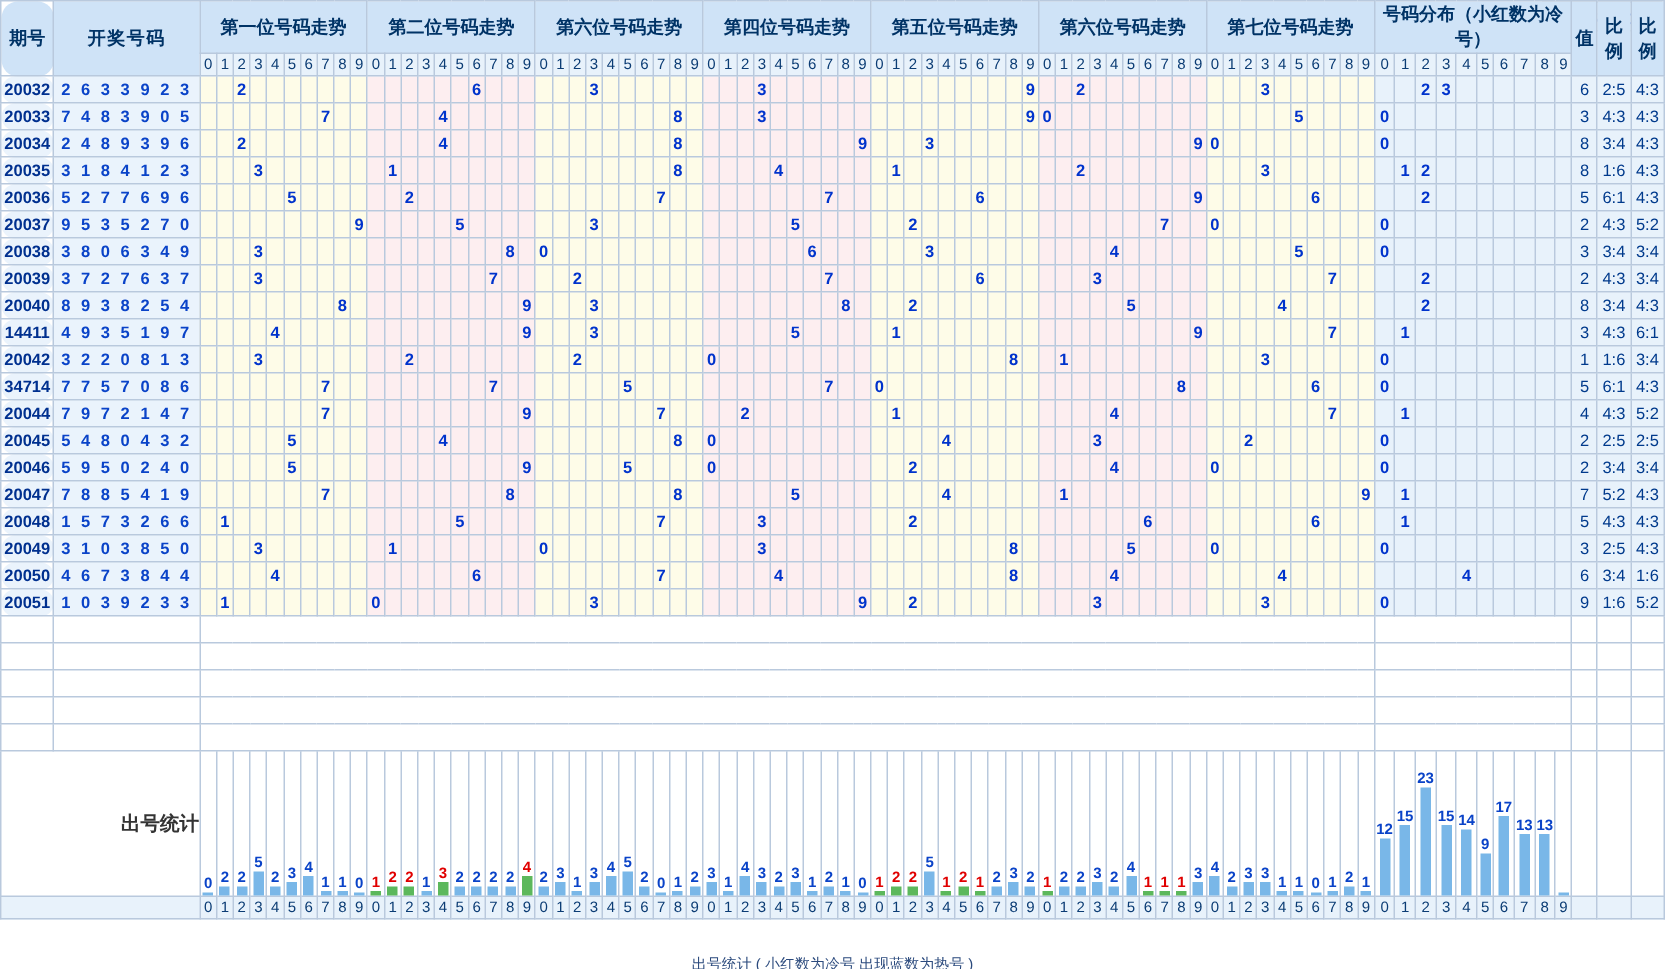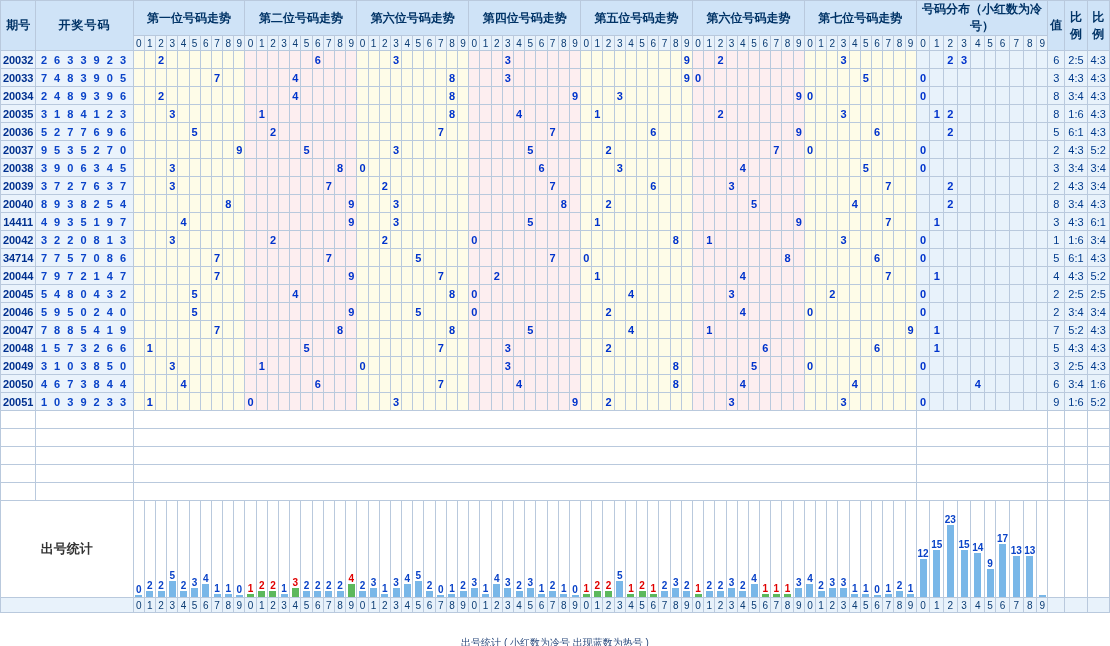--- a/index.html
+++ b/index.html
@@ -7,37 +7,37 @@
   #root{position:relative;width:1110px;height:646px;overflow:hidden;background:#fff;}
   table{border-collapse:collapse;}
   .grid{position:absolute;left:0;top:0;border-spacing:0;}
   td,th{border:1px solid #b9c9dd;padding:0;text-align:center;vertical-align:middle;font-weight:normal;}
   
   .hdr td{background:#cfe3f7;color:#003366;font-weight:bold;font-size:12px;height:22px;}
   .hdr2 td{background:#e8f2fb;color:#0b3c74;font-size:10px;height:14px;}
   .colnum{width:15px;}
   
   .row td{height:17px;font-size:11px;}
-  .c-period{background:#eaf3fc;color:#00308f;font-weight:bold;width:40px;}
+  .c-period{background:#eaf3fc;color:#00308f;font-weight:bold;width:40px;border-radius:11px;}
   .c-balls{background:#eaf3fc;color:#0a43c8;font-weight:bold;letter-spacing:2px;white-space:nowrap;}
   .zone-a{background:#fefce8;}
   .zone-b{background:#fdeef0;}
   .zone-c{background:#fefce8;}
   .zone-d{background:#fdeef0;}
   .zone-e{background:#fefce8;}
   .zone-f{background:#fdeef0;}
   .zone-g{background:#fefce8;}
   .dist{background:#e8f2fb;}
   .sum{background:#e8f2fb;color:#003a8c;width:22px;}
   .ratio{background:#e8f2fb;color:#003a8c;width:30px;}
   .hit{color:#0033cc;font-weight:bold;}
   
   .spacer td{height:17px;background:#ffffff;border:1px solid #b9c9dd;}
   
-  .statlabel{background:#ffffff;color:#333;font-size:13px;font-weight:bold;}
+  .statlabel{background:#ffffff;color:#333;font-size:13px;font-weight:bold;text-align:right;}
   .statcell{background:#ffffff;vertical-align:bottom;height:96px;padding:0;}
   .bar-wrap{display:flex;flex-direction:column;justify-content:flex-end;align-items:center;height:96px;}
   .bar-val{font-size:10px;line-height:10px;color:#0a43c8;font-weight:bold;}
   .bar-val.red{color:#e00000;}
   .bar{width:7px;background:#79b7e8;}
   .bar.green{background:#5cb85c;}
   .axis td{height:14px;background:#e8f2fb;color:#0b3c74;font-size:10px;}
   .footer{position:absolute;left:0;top:636px;width:1110px;text-align:center;font-size:10px;color:#2b4a7d;}
   
   .logo{position:absolute;right:2px;top:1px;background:#ffffff;border:1px solid #cfcfcf;padding:1px 4px 1px 3px;font-weight:bold;font-size:13px;color:#1a4fd6;font-family:"Liberation Sans",sans-serif;}
@@ -670,21 +670,21 @@
           <td class="colnum dist"></td>
           <td class="colnum dist"></td>
           <td class="colnum dist"></td>
           <td class="colnum dist"></td>
           <td class="sum">2</td>
           <td class="ratio">4:3</td>
           <td class="ratio">5:2</td>
         </tr>
         <tr class="row">
           <td class="c-period">20038</td>
-          <td class="c-balls">3 9 0 6 3 4 5</td>
+          <td class="c-balls">3 8 0 6 3 4 9</td>
           <td class="colnum zone-a"></td>
           <td class="colnum zone-a"></td>
           <td class="colnum zone-a"></td>
           <td class="colnum zone-a hit">3</td>
           <td class="colnum zone-a"></td>
           <td class="colnum zone-a"></td>
           <td class="colnum zone-a"></td>
           <td class="colnum zone-a"></td>
           <td class="colnum zone-a"></td>
           <td class="colnum zone-a"></td>

